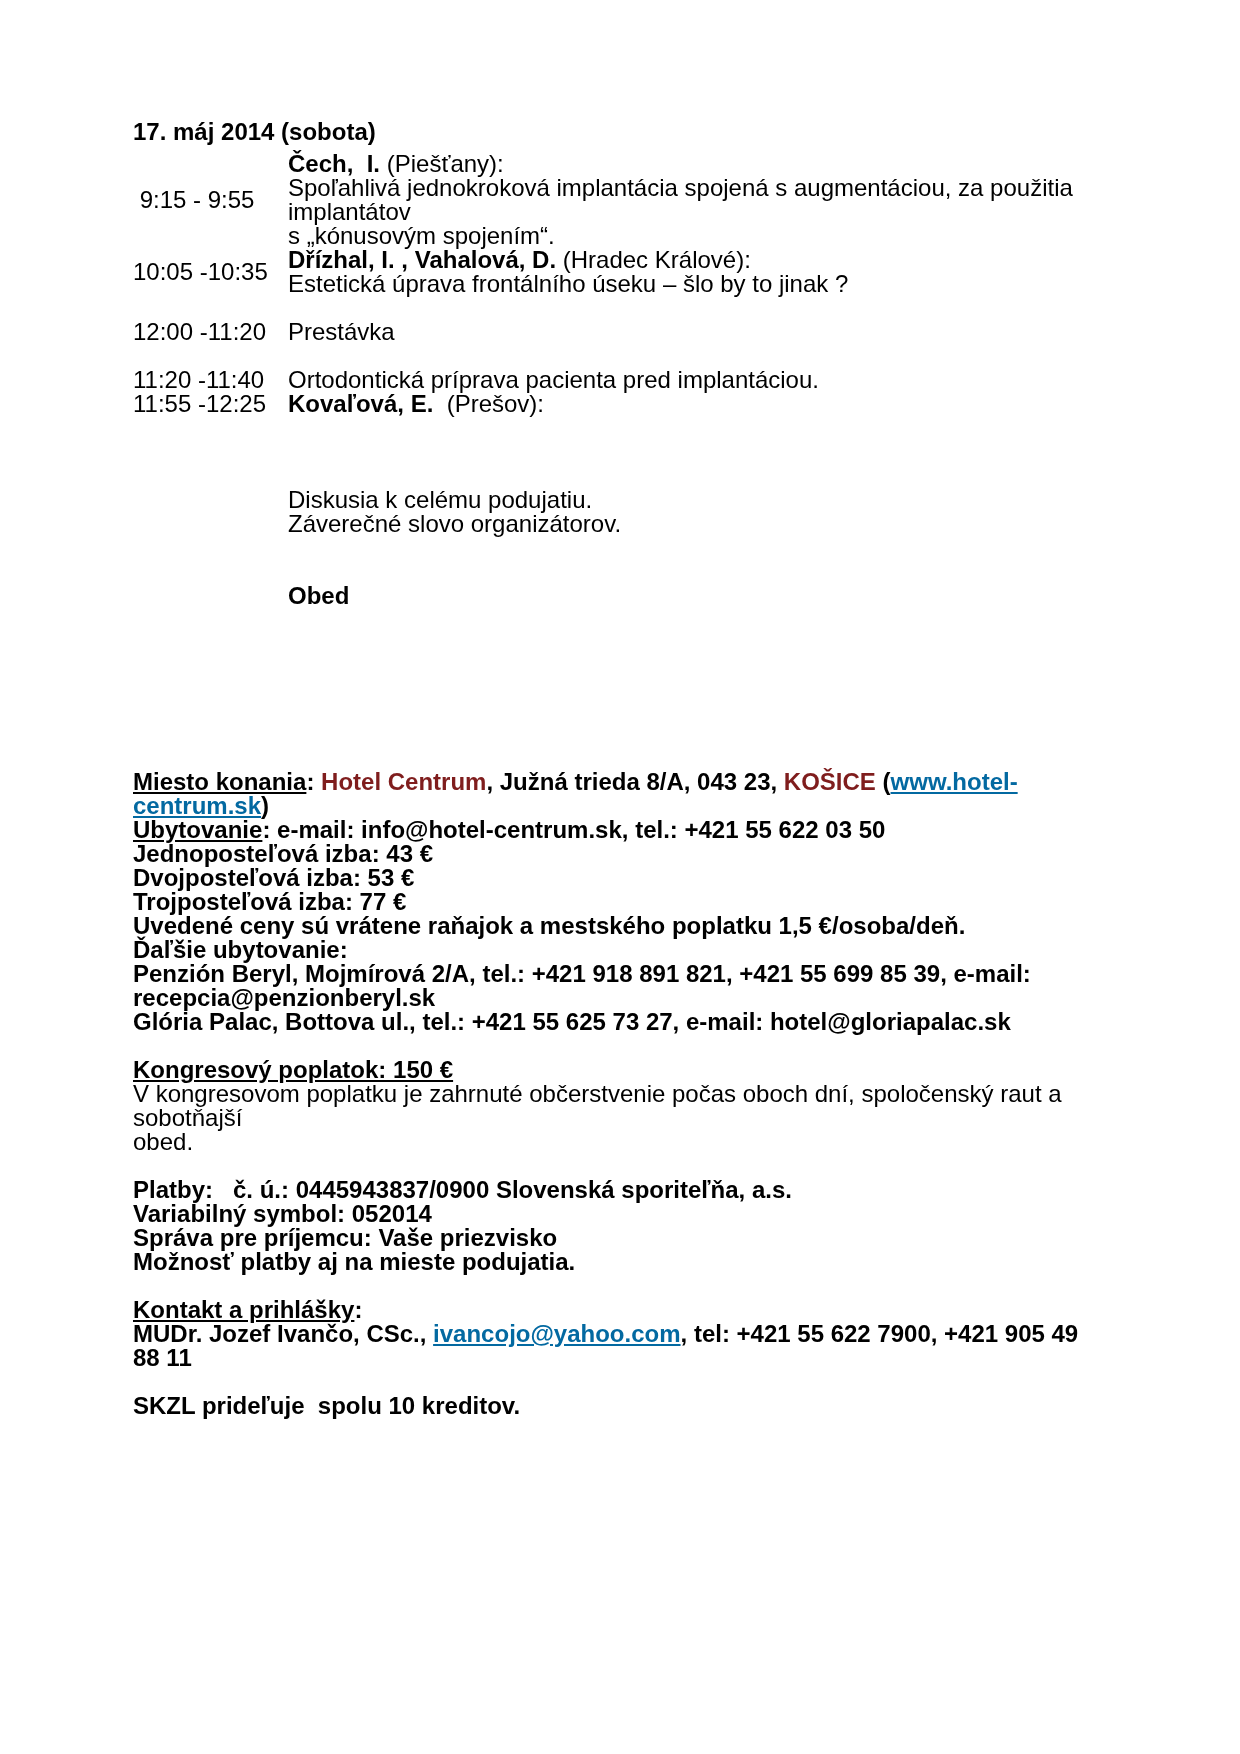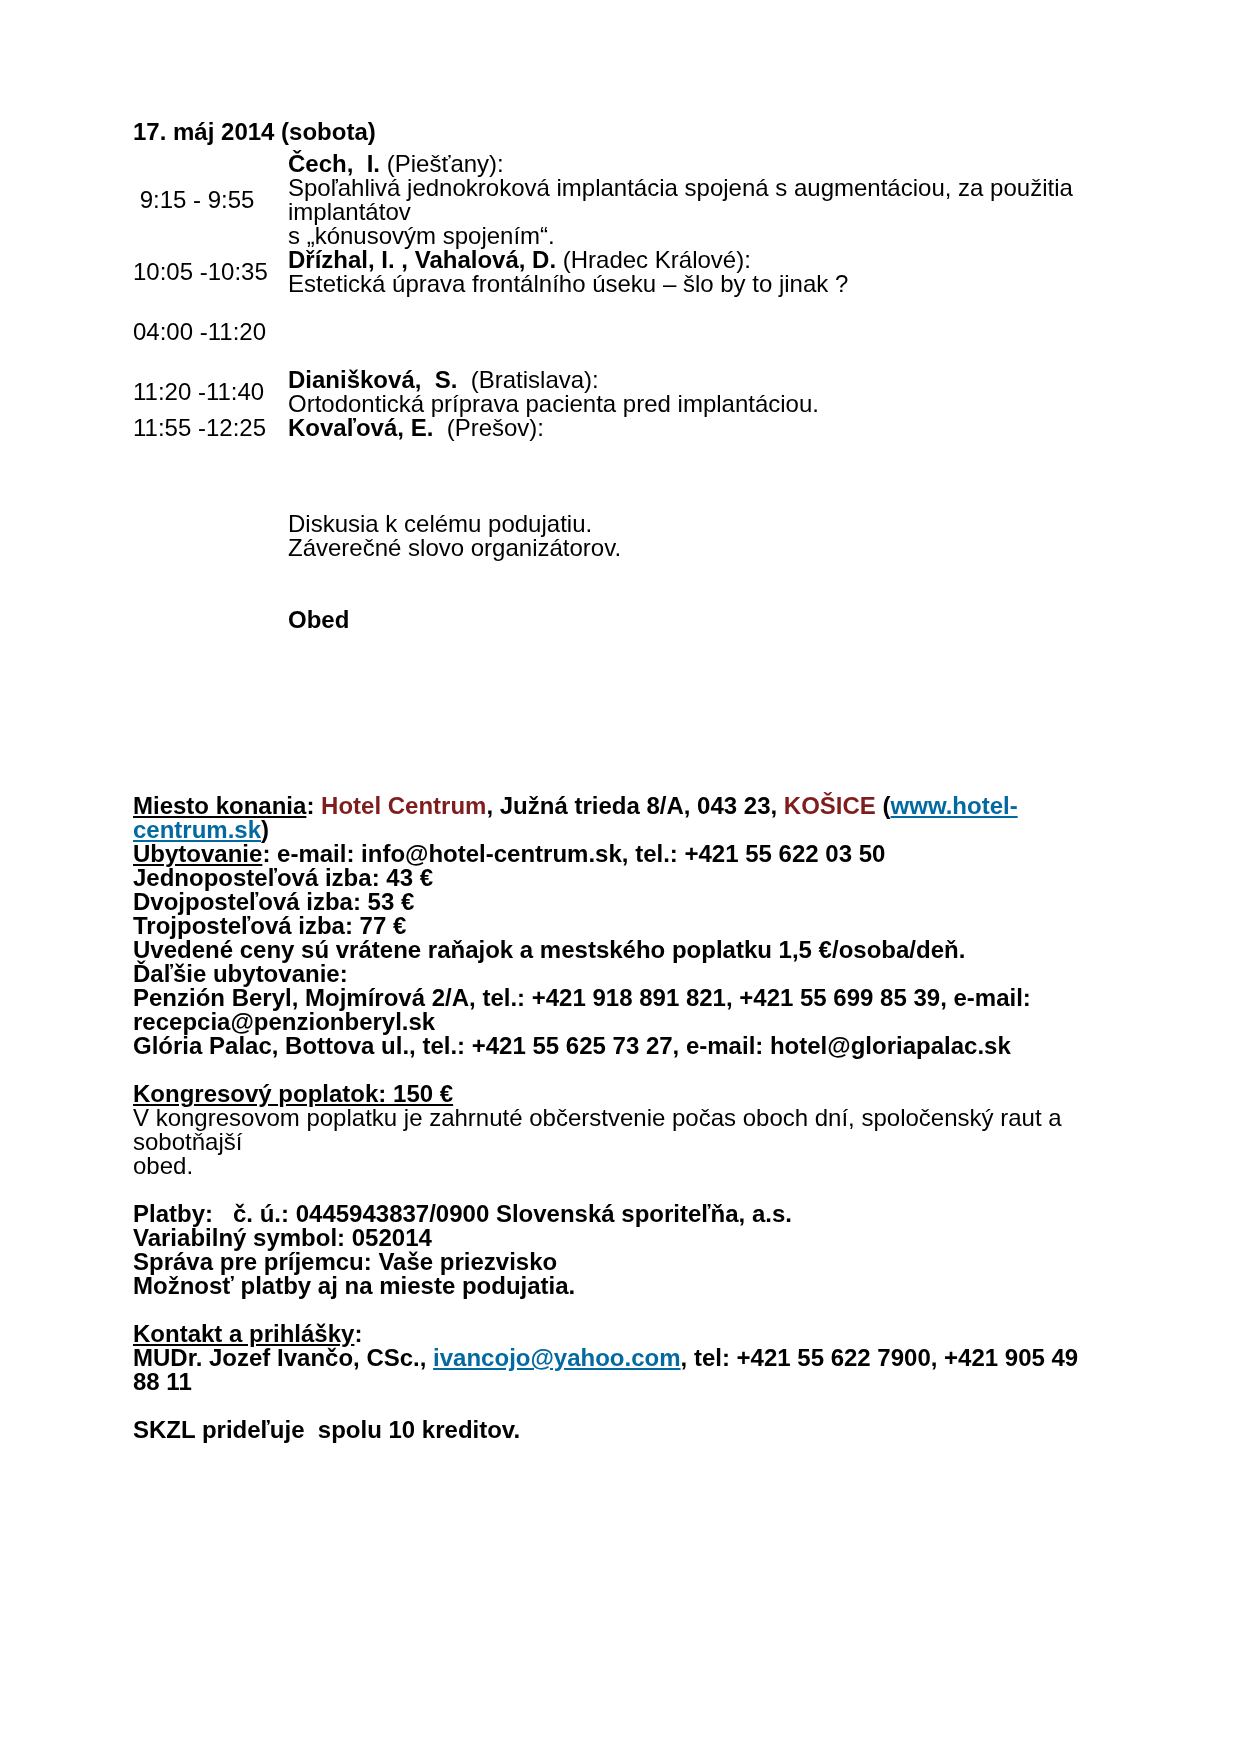--- a/index.html
+++ b/index.html
@@ -45,29 +45,31 @@
     <div class="stime t">10:05 -10:35</div>
     <div class="sbody">
       <div class="line"><span class="b t">Dřízhal, I. , Vahalová, D.</span><span class="t"> (Hradec Králové):</span></div>
       <div class="line t">Estetická úprava frontálního úseku – šlo by to jinak ?</div>
     </div>
   </div>
 
   <div class="sp24"></div>
 
   <div class="srow">
-    <div class="stime t">04:00 -11:20</div>
+    <div class="stime t">12:00 -11:20</div>
+    <div class="sbody">
+      <div class="line t">Prestávka</div>
+    </div>
   </div>
 
   <div class="sp24"></div>
 
   <div class="srow">
     <div class="stime t">11:20 -11:40</div>
     <div class="sbody">
-      <div class="line"><span class="b t">Dianišková,  S.</span><span class="t">  (Bratislava):</span></div>
       <div class="line t">Ortodontická príprava pacienta pred implantáciou.</div>
     </div>
   </div>
 
   <div class="srow">
     <div class="stime t">11:55 -12:25</div>
     <div class="sbody">
       <div class="line"><span class="b t">Kovaľová, E.</span><span class="t">  (Prešov):</span></div>
     </div>
   </div>

